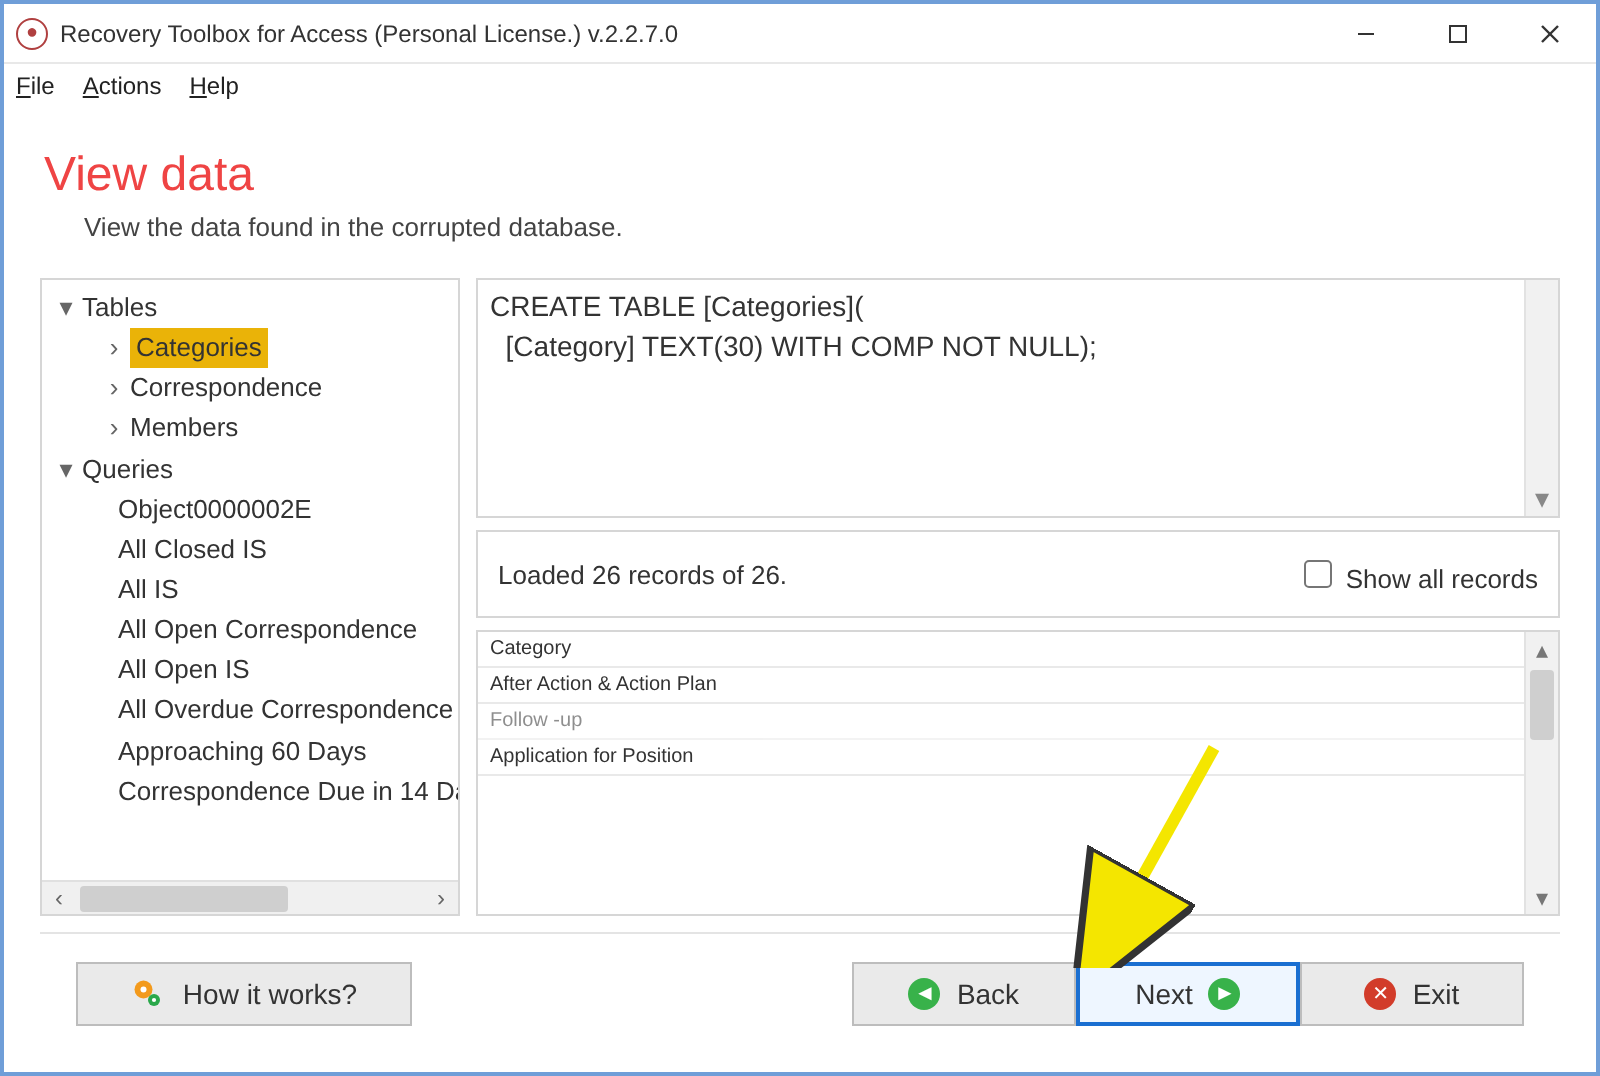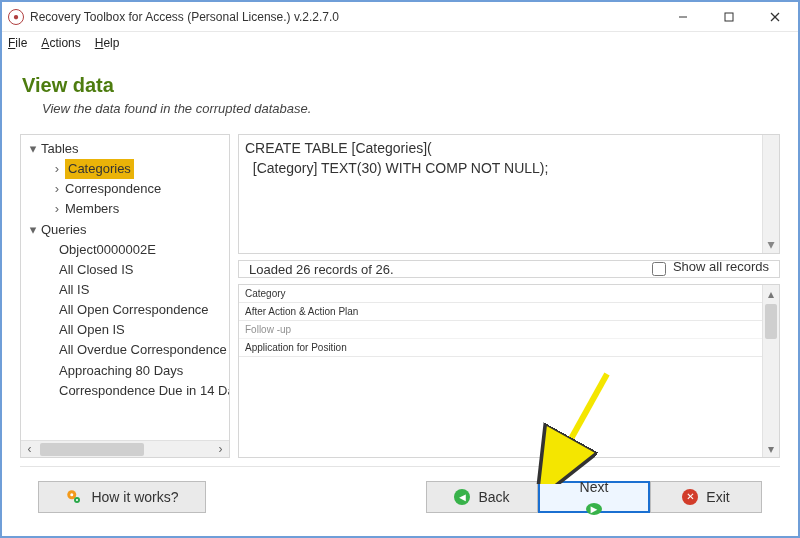--- a/index.html
+++ b/index.html
@@ -61,30 +61,29 @@
   }
   .menubar span { }
   .menubar .ul { text-decoration: underline; }
   .content {
     flex: 1;
     padding: 20px 18px 10px 18px;
     display: flex;
     flex-direction: column;
   }
   .page-title {
-    font-size: 20px;
-    font-weight: bold;
-    color: #4d7c0f;
+    font-size: 24px;
+    font-weight: normal;
+    color: #ef4444;
     margin: 0 0 4px 2px;
   }
   .page-subtitle {
     font-size: 13px;
     color: #444;
     margin: 0 0 18px 22px;
-    font-style: italic;
   }
   .workarea {
     flex: 1;
     display: flex;
     gap: 8px;
     min-height: 0;
   }
   .tree-pane {
     width: 210px;
     border: 1px solid #d6d6d6;
@@ -146,28 +145,28 @@
     overflow: hidden;
   }
   .vscroll-placeholder {
     position: absolute; right:0; top:0; bottom:0; width:17px; background:#f1f1f1; border-left:1px solid #e2e2e2;
     display:flex; flex-direction:column; justify-content:flex-end;
   }
   .vscroll-placeholder .down { height:17px; display:flex;align-items:center;justify-content:center;color:#888;}
   .status-row {
     border: 1px solid #d6d6d6;
     background: #fff;
-    height: 18px;
+    height: 44px;
     display: flex;
     align-items: center;
     padding: 0 10px;
     font-size: 13px;
   }
   .status-row .status-text { flex: 1; }
-  .status-row label { display: flex; align-items: flex-start; gap: 4px; }
+  .status-row label { display: flex; align-items: flex-end; gap: 4px; }
   .status-row input[type=checkbox] { width:14px;height:14px; }
   .grid-box {
     border: 1px solid #d6d6d6;
     background: #fff;
     flex: 1;
     position: relative;
     overflow: hidden;
   }
   .grid-box .row {
     padding: 3px 6px;
@@ -202,21 +201,20 @@
     justify-content: center;
     gap: 8px;
     font-size: 14px;
     color: #333;
     padding: 0 14px;
   }
   .btn.how { min-width: 168px; }
   .btn.primary {
     border: 2px solid #1a6fd1;
     background: #eef6ff;
-    flex-direction: column;
   }
   .icon-circle {
     width: 16px; height:16px; border-radius:50%;
     display:flex;align-items:center;justify-content:center;
   }
   .icon-circle.green { background:#38b24a; color:#fff; font-size:11px; }
   .icon-circle.red { background:#d23c2a; color:#fff; font-size:10px; }
   .gear-icon svg { display:block; }
   
   .anno-arrow {
@@ -272,21 +270,21 @@
           <span class="node lvl2"><span class="caret">›</span><span class="selected">Categories</span></span>
           <span class="node lvl2"><span class="caret">›</span><span>Correspondence</span></span>
           <span class="node lvl2"><span class="caret">›</span><span>Members</span></span>
           <span class="node lvl1"><span class="caret">▾</span><span>Queries</span></span>
           <span class="node lvl2b"><span>Object0000002E</span></span>
           <span class="node lvl2b"><span>All Closed IS</span></span>
           <span class="node lvl2b"><span>All IS</span></span>
           <span class="node lvl2b"><span>All Open Correspondence</span></span>
           <span class="node lvl2b"><span>All Open IS</span></span>
           <span class="node lvl2b"><span>All Overdue Correspondence</span></span>
-          <span class="node lvl2b"><span>Approaching 80 Days</span></span>
+          <span class="node lvl2b"><span>Approaching 60 Days</span></span>
           <span class="node lvl2b"><span>Correspondence Due in 14 Days</span></span>
         </div>
         <div class="hscroll">
           <div class="arrow">‹</div>
           <div class="track">
                 <div class="thumb"></div>
               </div>
           <div class="arrow">›</div>
         </div>
       </div>

